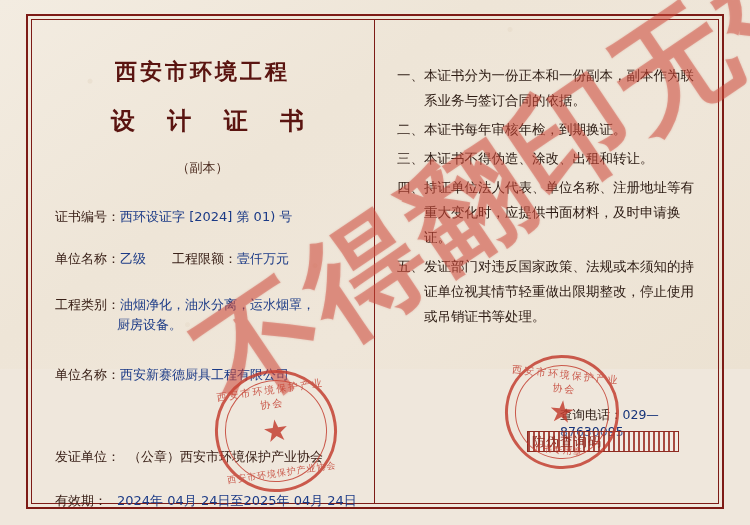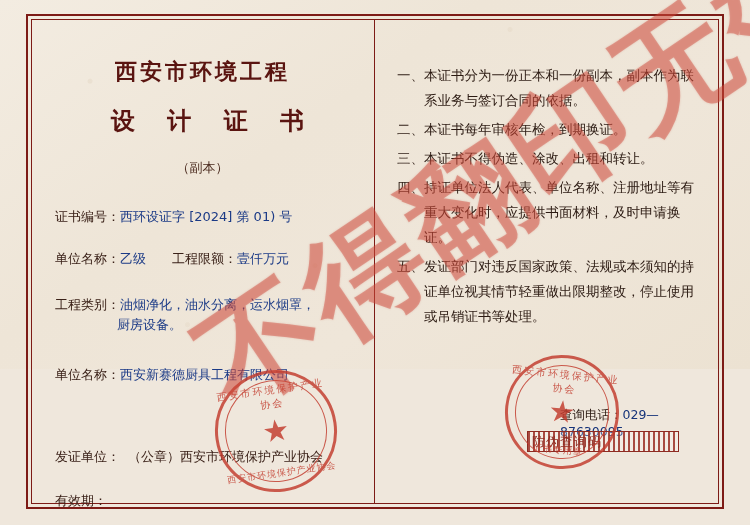--- a/index.html
+++ b/index.html
@@ -230,20 +230,21 @@
     </div>
 
     <div class="field r5 row">
       <span class="f-label">发证单位：</span>
       <span class="f-label">（公章）西安市环境保护产业协会</span>
     </div>
 
     <div class="field r6 row">
       <span class="f-label">有效期：</span>
       <span class="gap-sm"></span>
+      <span class="f-value ink">2024年 04月 24日至2025年 04月 24日</span>
     </div>
   </div>
 
   <div class="page page-right">
 
 
     <div class="notice-list">
 
       <div class="notice-item">
         <span class="n-num">一、</span>

